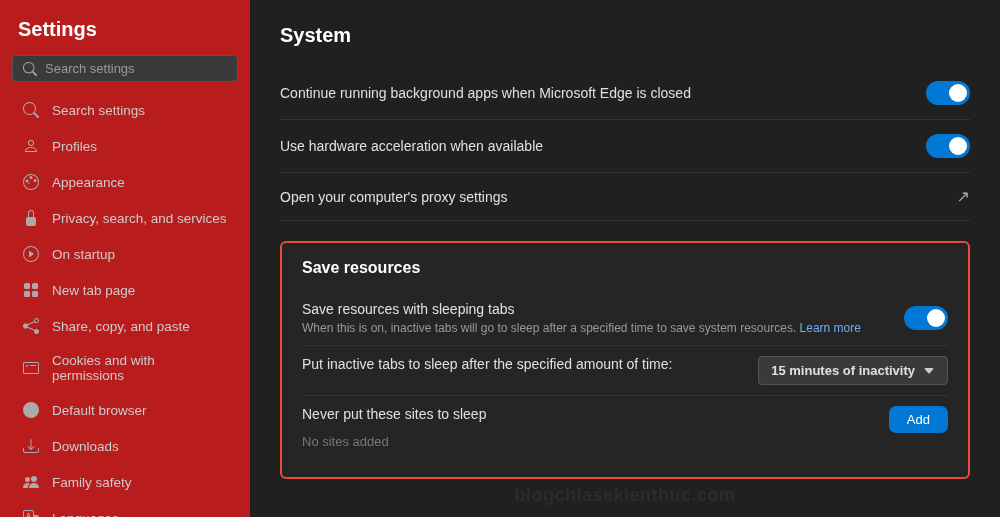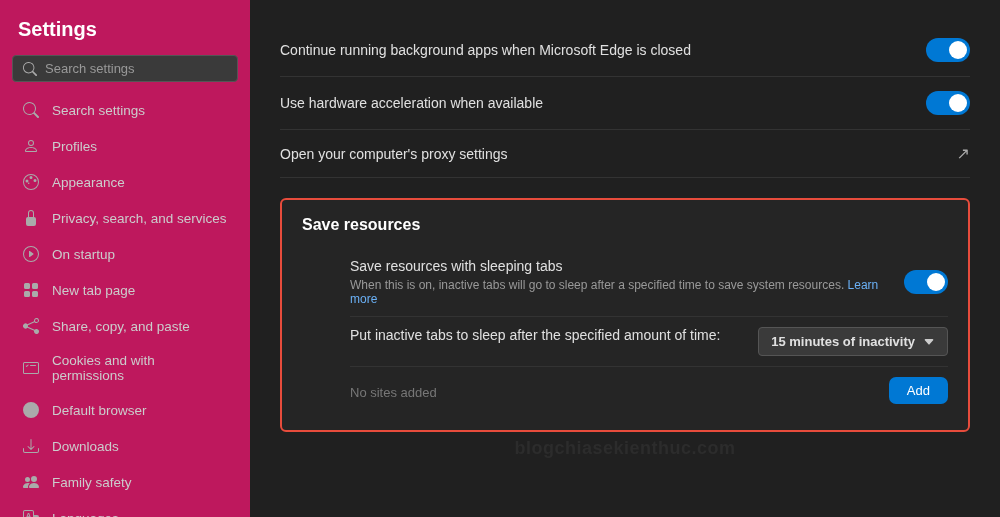--- a/index.html
+++ b/index.html
@@ -11,21 +11,21 @@
       display: flex;
       height: 517px;
       width: 1000px;
       overflow: hidden;
     }
 
     
     .sidebar {
       width: 250px;
       min-width: 250px;
-      background: #be185d;
+      background: #b91c1c;
       height: 100%;
       display: flex;
       flex-direction: column;
       overflow-y: auto;
       padding-top: 8px;
     }
     .sidebar-title {
       font-size: 20px;
       font-weight: 600;
       padding: 10px 18px 14px 18px;
@@ -137,21 +137,20 @@
       color: #fff;
       margin-bottom: 14px;
     }
 
     .inner-row {
       display: flex;
       align-items: flex-start;
       justify-content: space-between;
       padding: 10px 0;
       border-bottom: 1px solid #333;
-      margin-left: 48px;
     }
     .inner-row:last-of-type { border-bottom: none; }
     .inner-row-text .main-text {
       font-size: 14px;
       color: #e0e0e0;
       margin-bottom: 4px;
     }
     .inner-row-text .sub-text {
       font-size: 12px;
       color: #999;
@@ -332,20 +331,21 @@
           <path d="M4.545 6.714 4.11 8H3l1.862-5h1.284L8 8H6.833l-.435-1.286H4.545zm1.634-.736L5.5 3.956h-.049l-.679 2.022H6.18z"></path>
           <path d="M0 2a2 2 0 0 1 2-2h7a2 2 0 0 1 2 2v3h3a2 2 0 0 1 2 2v7a2 2 0 0 1-2 2H7a2 2 0 0 1-2-2v-3H2a2 2 0 0 1-2-2V2zm2-1a1 1 0 0 0-1 1v7a1 1 0 0 0 1 1h7a1 1 0 0 0 1-1V2a1 1 0 0 0-1-1H2zm7.138 9.995c.193.301.402.583.63.846-.748.575-1.673 1.001-2.768 1.292.178.217.451.635.555.867 1.125-.359 2.08-.844 2.886-1.494.777.665 1.739 1.165 2.93 1.472.133-.254.414-.673.629-.89-1.125-.253-2.057-.694-2.82-1.284.681-.747 1.222-1.651 1.621-2.757H14v-.89h-3v1.337l-.ostostalost-1.337h-.764zM14 10.8h-2.016c.302-.778.541-1.603.717-2.472h2.017c-.175.869-.414 1.694-.717 2.472z"></path>
         </svg>
     </span>
     <span>Languages</span>
   </div>
 
 </aside>
 
 <main class="main">
+  <h1 class="page-title">System</h1>
 
   <div class="setting-row">
     <span class="setting-label">Continue running background apps when Microsoft Edge is closed</span>
     <div class="toggle"></div>
   </div>
 
   <div class="setting-row">
     <span class="setting-label">Use hardware acceleration when available</span>
     <div class="toggle"></div>
   </div>
@@ -376,20 +376,21 @@
       <button class="dropdown-btn">
         <span>15 minutes of inactivity</span>
         <svg width="12" height="12" viewBox="0 0 16 16" fill="#ccc">
             <path d="M7.247 11.14 2.451 5.658C1.885 5.013 2.345 4 3.204 4h9.592a1 1 0 0 1 .753 1.659l-4.796 5.48a1 1 0 0 1-1.506 0z"></path>
           </svg>
       </button>
     </div>
 
     <div class="inner-row">
       <div class="inner-row-text">
+        <div class="main-text">Never put these sites to sleep</div>
         <div class="no-sites">No sites added</div>
       </div>
       <button class="add-btn">Add</button>
     </div>
   </div>
 
   <div class="watermark">blogchiasekienthuc.com</div>
 </main>
 
 </body></html>

